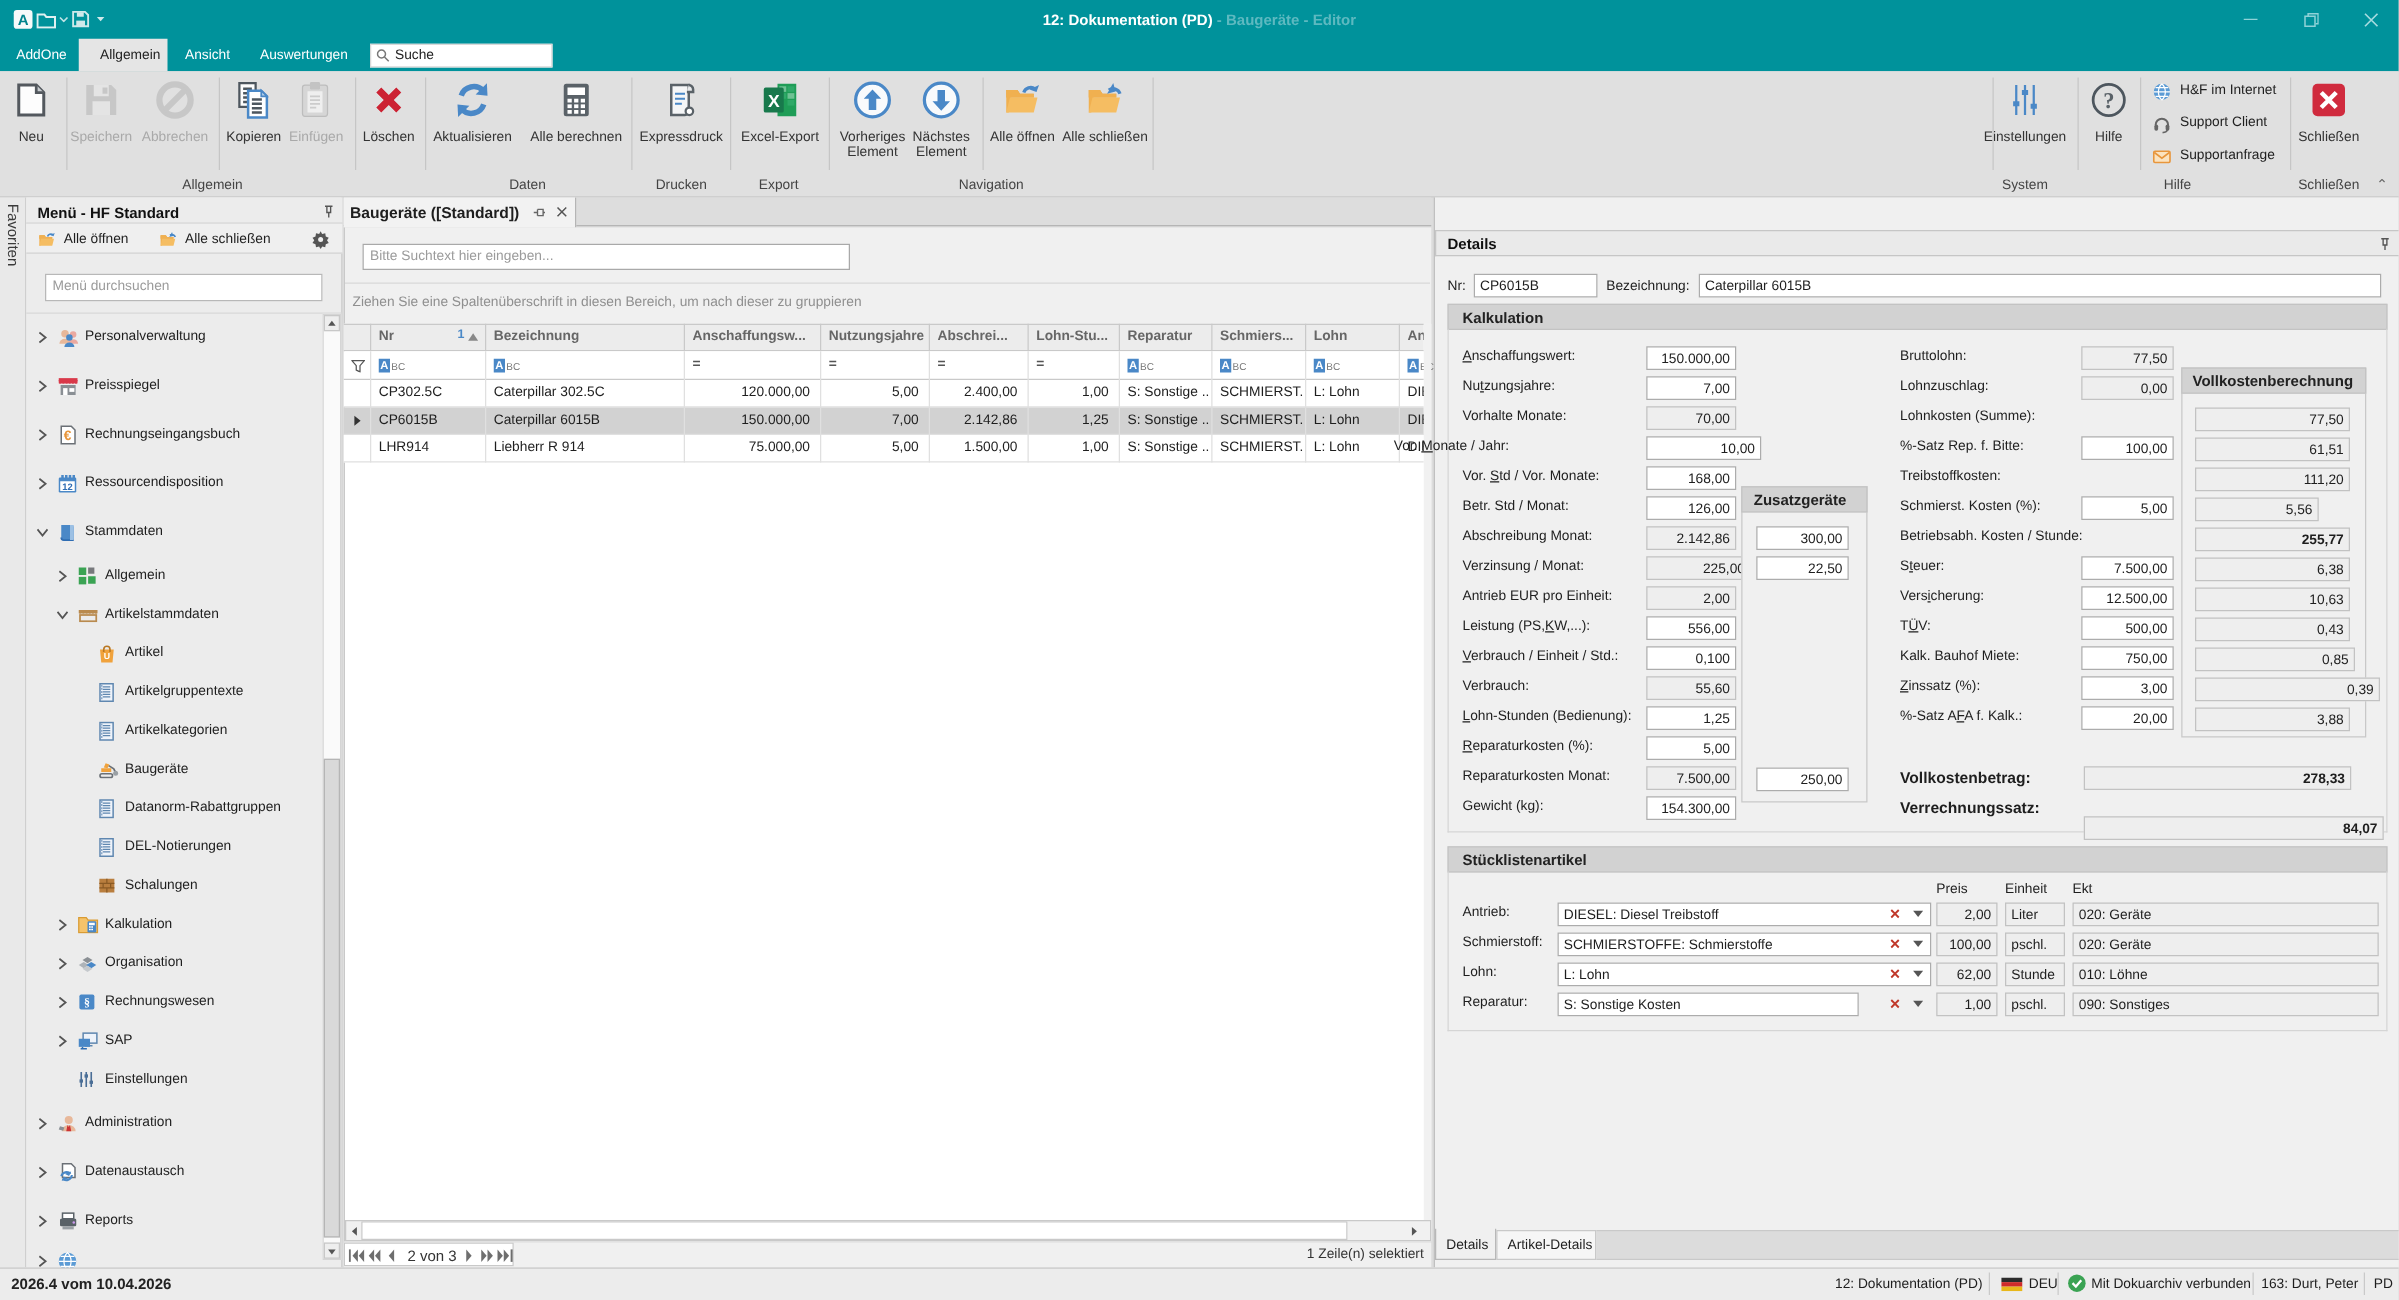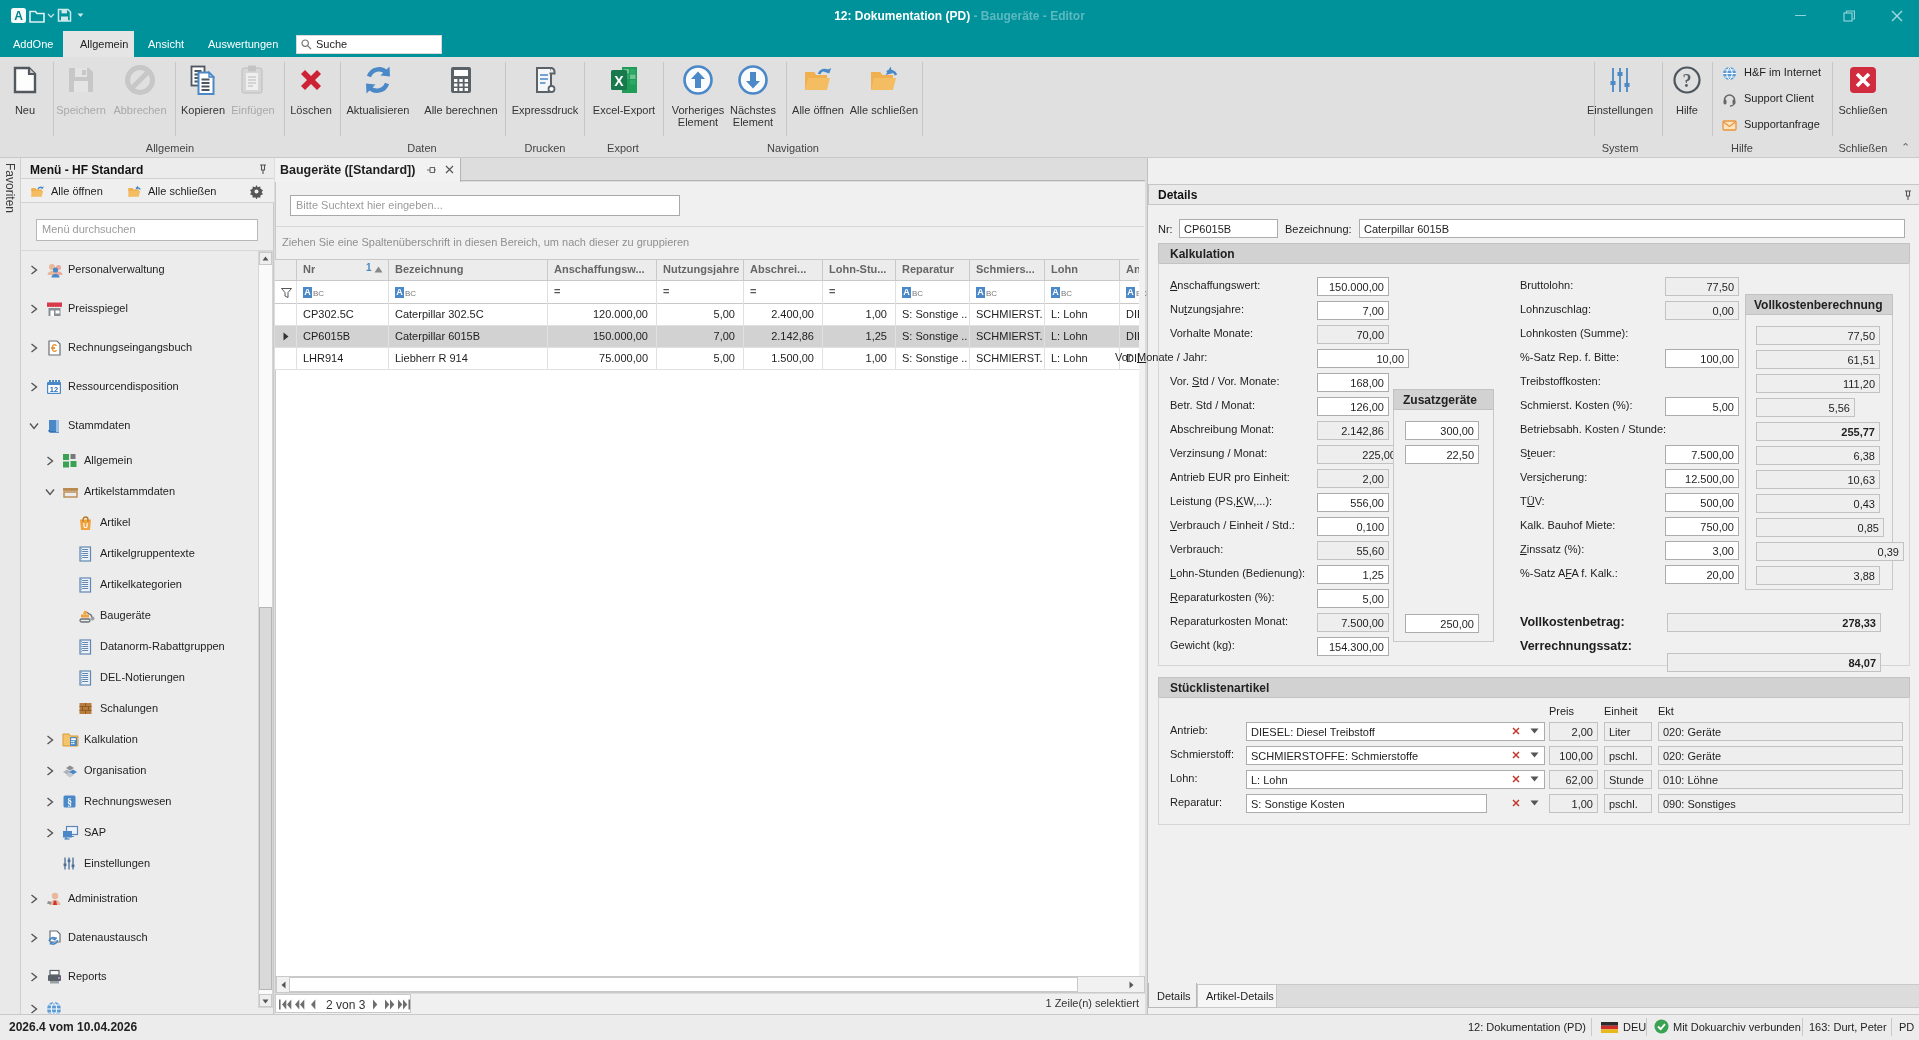--- a/index.html
+++ b/index.html
@@ -738,21 +738,21 @@
 <div class="fld ro b" style="left:1756px;top:422px;width:124px">255,77</div>
 <div class="fld ro" style="left:1756px;top:446px;width:124px">6,38</div>
 <div class="fld ro" style="left:1756px;top:470px;width:124px">10,63</div>
 <div class="fld ro" style="left:1756px;top:494px;width:124px">0,43</div>
 <div class="fld ro" style="left:1756px;top:518px;width:128px">0,85</div>
 <div class="fld ro" style="left:1756px;top:542px;width:148px">0,39</div>
 <div class="fld ro" style="left:1756px;top:566px;width:124px">3,88</div>
 <div class="lbl b" style="left:1520px;top:615px;font-size:12.5px">Vollkostenbetrag:</div>
 <div class="fld ro b" style="left:1667px;top:613px;width:214px">278,33</div>
 <div class="lbl b" style="left:1520px;top:639px;font-size:12.5px">Verrechnungssatz:</div>
-<div class="fld ro b" style="left:1667px;top:653px;width:214px">84,07</div>
+<div class="fld ro b" style="left:1667px;top:653px;width:240px">84,07</div>
 <div class="grpbar" style="left:1158px;top:677px;width:752px">Stücklistenartikel</div>
 <div class="a" style="left:1158px;top:697px;width:752px;height:128px;border:1px solid #d5d5d5;border-top:none"></div>
 <div class="lbl" style="left:1549px;top:705px">Preis</div>
 <div class="lbl" style="left:1604px;top:705px">Einheit</div>
 <div class="lbl" style="left:1658px;top:705px">Ekt</div>
 <div class="lbl" style="left:1170px;top:724px">Antrieb:</div>
 <div class="fld lt" style="left:1246px;top:722px;width:299px">DIESEL: Diesel Treibstoff</div>
 <svg class="a" style="left:1512px;top:727px" width="8" height="8" viewBox="0 0 8 8">
     <path d="M1 1 L7 7 M7 1 L1 7" stroke="#c0392b" stroke-width="1.5"></path>
   </svg>

